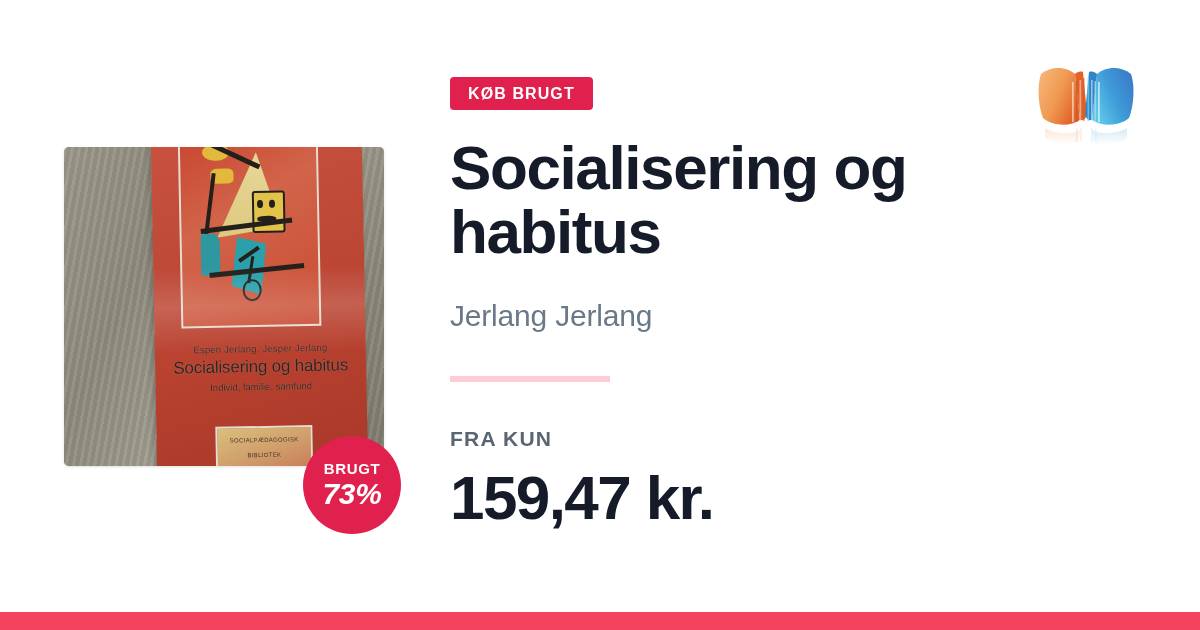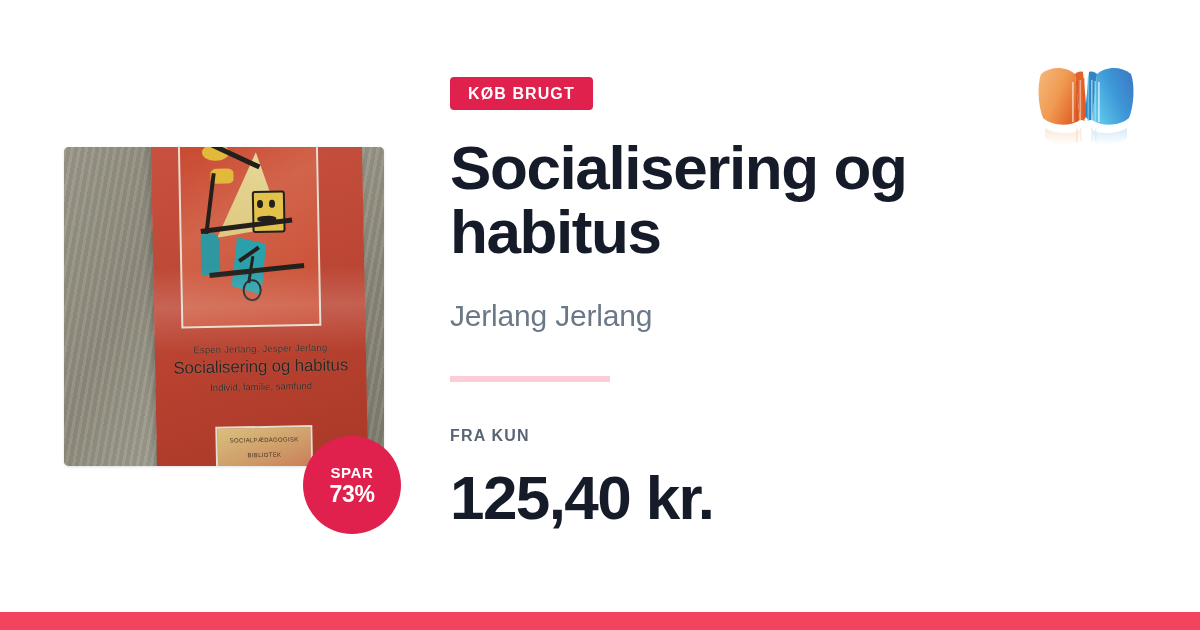--- a/index.html
+++ b/index.html
@@ -184,23 +184,24 @@
     justify-content: center;
     line-height: 1;
   }
   .save-badge-label {
     font-size: 15px;
     font-weight: bold;
     letter-spacing: 0.6px;
     margin-bottom: 3px;
   }
   .save-badge-value {
-    font-size: 23px;
+    font-size: 30px;
     font-weight: bold;
     letter-spacing: -0.3px;
+    font-style: italic;
   }
 
   
   .details {
     position: absolute;
     left: 450px;
     top: 0;
     width: 560px;
     height: 596px;
   }
@@ -247,21 +248,21 @@
     left: 0;
     top: 376px;
     width: 160px;
     height: 6px;
     background: #ffccd5;
   }
   .price-label {
     position: absolute;
     left: 0;
     top: 427px;
-    font-size: 16px;
+    font-size: 21px;
     font-weight: bold;
     letter-spacing: 1.2px;
     color: #5a6573;
   }
   .price-value {
     position: absolute;
     left: 0;
     top: 462px;
     font-size: 62px;
     font-weight: bold;
@@ -327,32 +328,32 @@
         <div class="book-badge">
           <div class="book-badge-line bbl1">SOCIALPÆDAGOGISK</div>
           <div class="book-badge-line bbl2">BIBLIOTEK</div>
         </div>
 
         <div class="book-gloss"></div>
       </div>
     </div>
 
     <div class="save-badge">
-      <div class="save-badge-label">SPAR</div>
+      <div class="save-badge-label">BRUGT</div>
       <div class="save-badge-value">73%</div>
     </div>
   </div>
 
   <div class="details">
     <div class="kind-badge">KØB BRUGT</div>
     <h1 class="product-title">Socialisering og habitus</h1>
     <p class="product-author">Jerlang Jerlang</p>
     <div class="divider"></div>
     <div class="price-label">FRA KUN</div>
-    <div class="price-value">125,40 kr.</div>
+    <div class="price-value">159,47 kr.</div>
   </div>
 
   <div class="logo">
     <svg viewBox="0 0 100 100" width="100" height="100" aria-hidden="true">
       <defs>
         <linearGradient id="gOrange" x1="0" y1="0" x2="1" y2="0.6">
           <stop offset="0%" stop-color="#f6b97e"></stop>
           <stop offset="55%" stop-color="#f09a52"></stop>
           <stop offset="100%" stop-color="#e2632a"></stop>
         </linearGradient>

